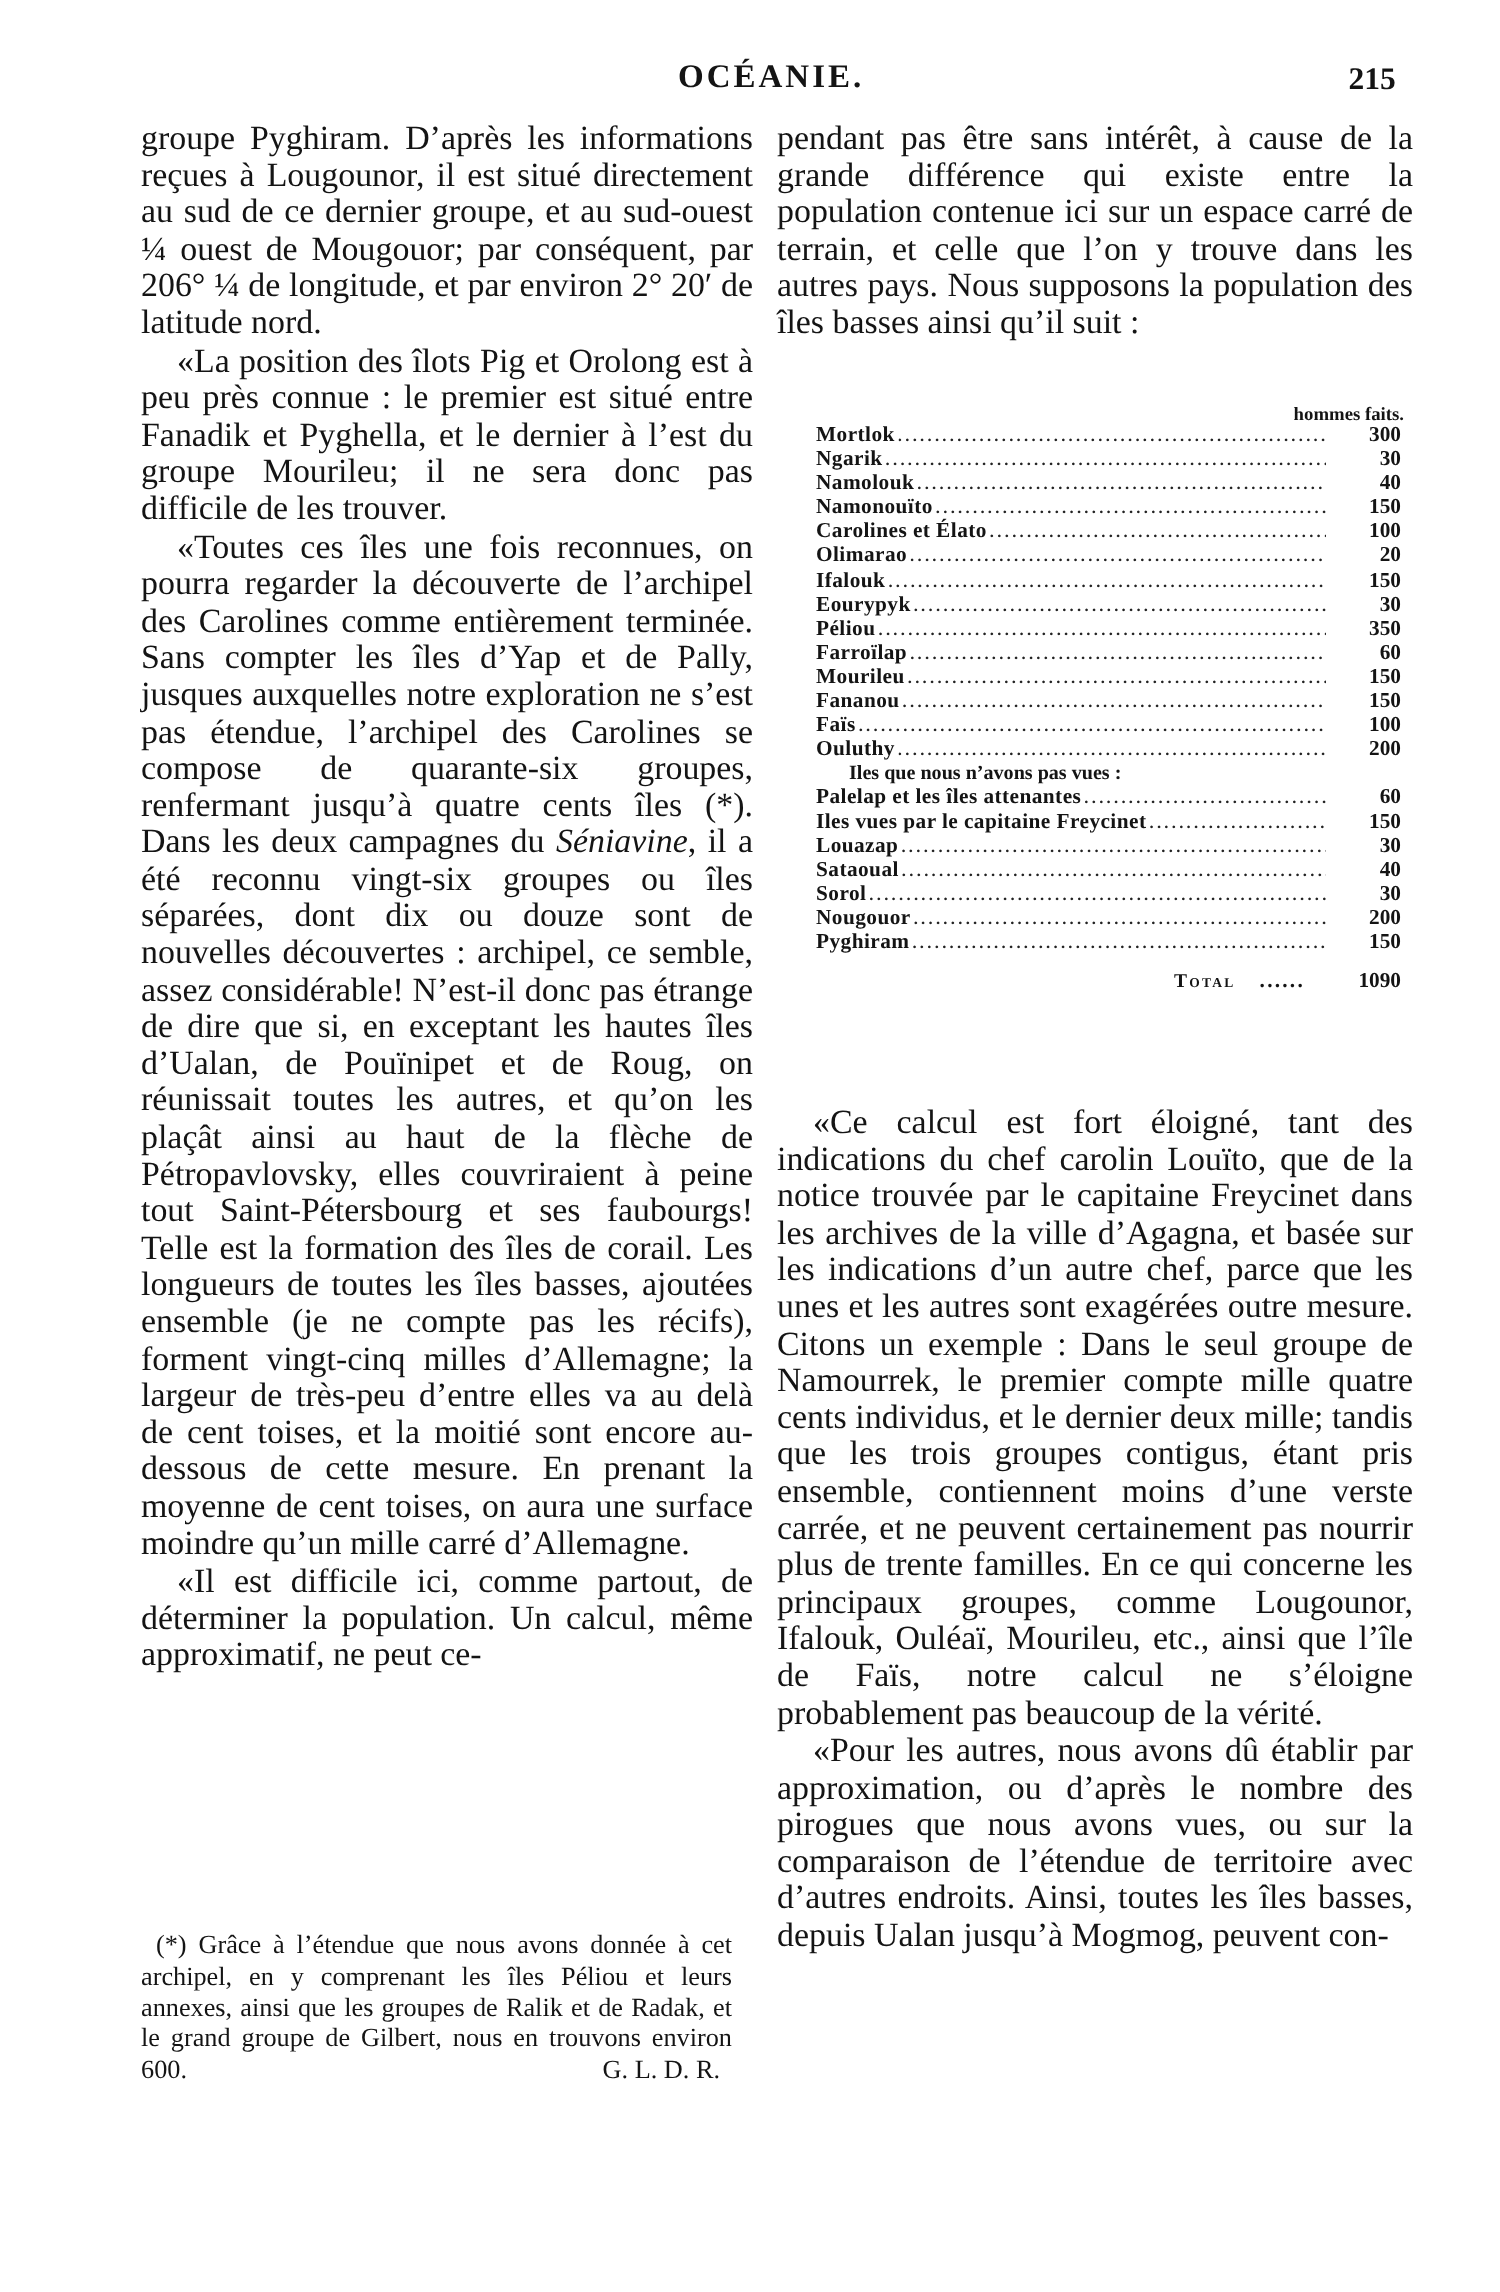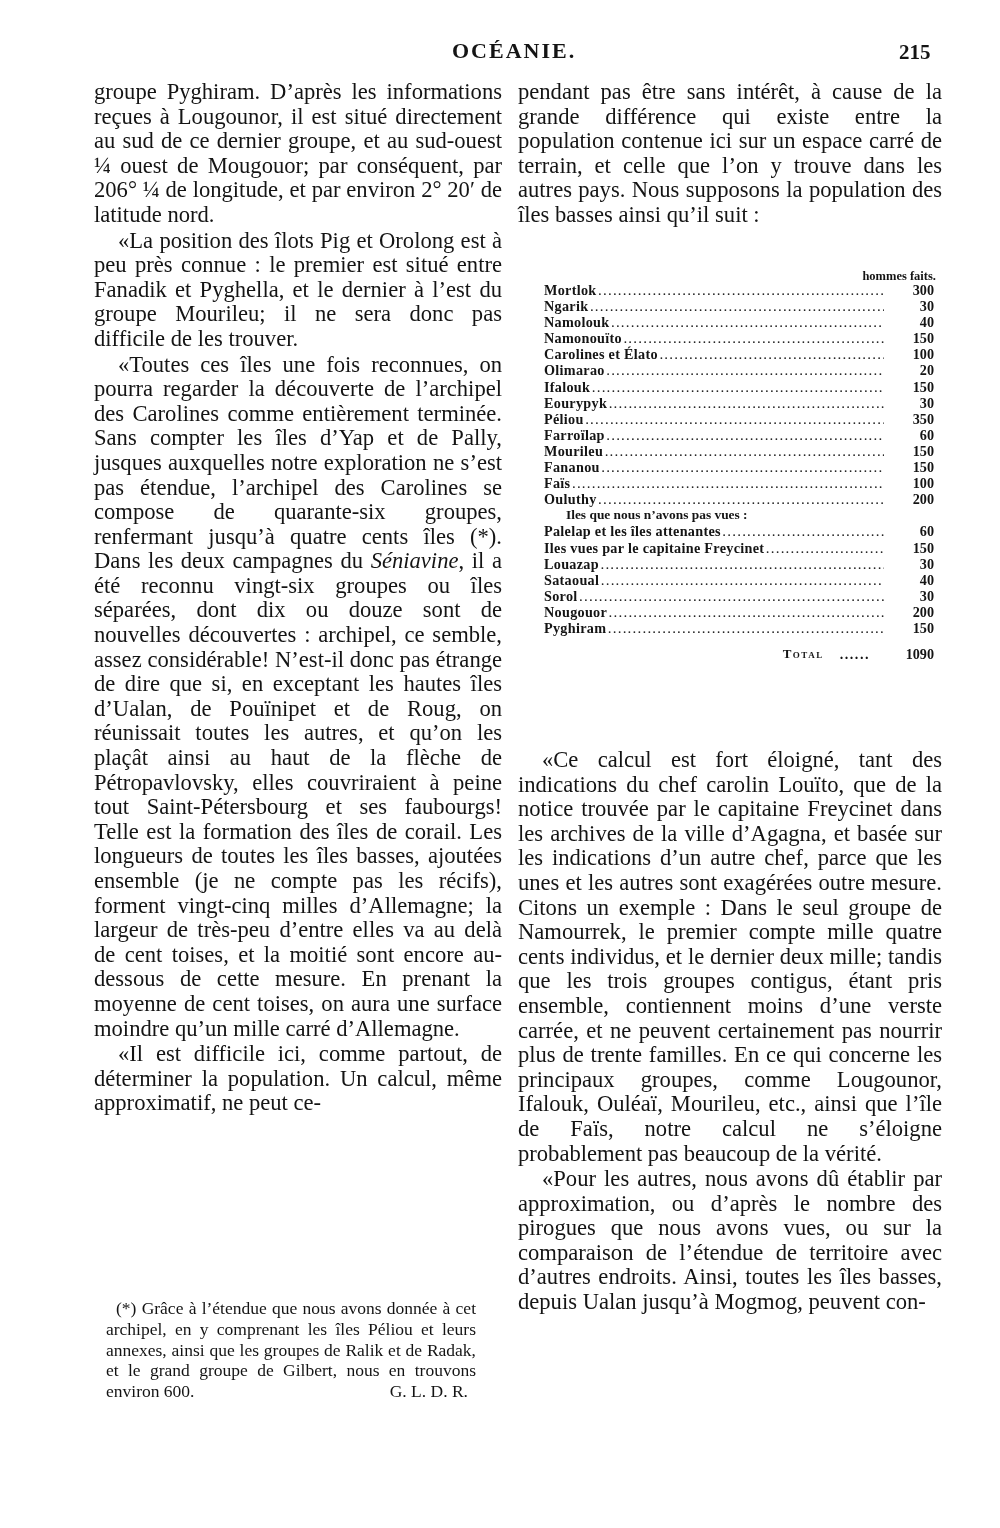--- a/index.html
+++ b/index.html
@@ -14,21 +14,21 @@
   .col { position: absolute; font-size: 22.6px; line-height: 24.6px; text-align: justify; }
   .col-left { left: 94px; top: 80px; width: 408px; }
   .col-right { left: 518px; top: 80px; width: 424px; }
   .para { margin: 0; }
   .para.indent { text-indent: 24px; }
   .col p + p { margin-top: 1px; }
   em { font-style: italic; }
 
   .footnote { position: absolute; left: 94px; top: 1286px; width: 394px; font-size: 17.5px; line-height: 20.8px; text-align: justify; }
   .footnote .sig { float: right; margin-right: 8px; }
-  .footnote p { margin: 12px; text-indent: 10px; }
+  .footnote p { margin: 0; text-indent: 10px; }
 
   .table { position: absolute; left: 544px; top: 268px; width: 392px; font-size: 14.2px; line-height: 16.1px; }
   .table-header { text-align: right; font-weight: bold; font-size: 12.5px; height: 14px; }
   .row { display: flex; align-items: baseline; height: 16.1px; white-space: nowrap; }
   .row .name { flex: 0 0 auto; font-weight: bold; letter-spacing: 0.3px; }
   .row .dots { flex: 1 1 auto; overflow: hidden; color: #222; letter-spacing: 2.2px; font-weight: bold; font-size: 11px; margin: 0 4px 0 2px; }
   .row .dots::before { content: "...................................................................................................."; }
   .row .val { flex: 0 0 46px; text-align: right; font-weight: bold; padding-right: 2px; }
   .subhead { padding-left: 22px; font-weight: bold; height: 16.1px; font-size: 13.4px; }
   .total { margin-top: 10px; display: flex; justify-content: flex-end; font-weight: bold; }
@@ -173,18 +173,18 @@
           <span class="val">150</span>
         </div>
       </div>
     <div class="total">
       <span class="label">Total</span>
       <span class="tdots">......</span>
       <span class="val">1090</span>
     </div>
   </div>
 
-  <div class="col col-right" id="right-after" style="top:736px;margin-top:12px;">
+  <div class="col col-right" id="right-after" style="top:736px;">
     <p class="para indent">«Ce calcul est fort éloigné, tant des indications du chef carolin Louïto, que de la notice trouvée par le capitaine Freycinet dans les archives de la ville d’Agagna, et basée sur les indications d’un autre chef, parce que les unes et les autres sont exagérées outre mesure. Citons un exemple : Dans le seul groupe de Namourrek, le premier compte mille quatre cents individus, et le dernier deux mille; tandis que les trois groupes contigus, étant pris ensemble, contiennent moins d’une verste carrée, et ne peuvent certainement pas nourrir plus de trente familles. En ce qui concerne les principaux groupes, comme Lougounor, Ifalouk, Ouléaï, Mourileu, etc., ainsi que l’île de Faïs, notre calcul ne s’éloigne probablement pas beaucoup de la vérité.</p>
     <p class="para indent">«Pour les autres, nous avons dû établir par approximation, ou d’après le nombre des pirogues que nous avons vues, ou sur la comparaison de l’étendue de territoire avec d’autres endroits. Ainsi, toutes les îles basses, depuis Ualan jusqu’à Mogmog, peuvent con-</p>
   </div>
 
 </div>
 
 </body></html>

